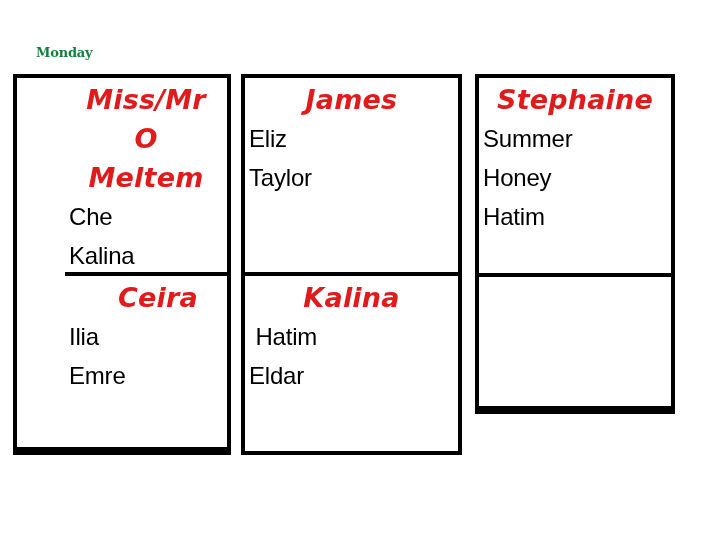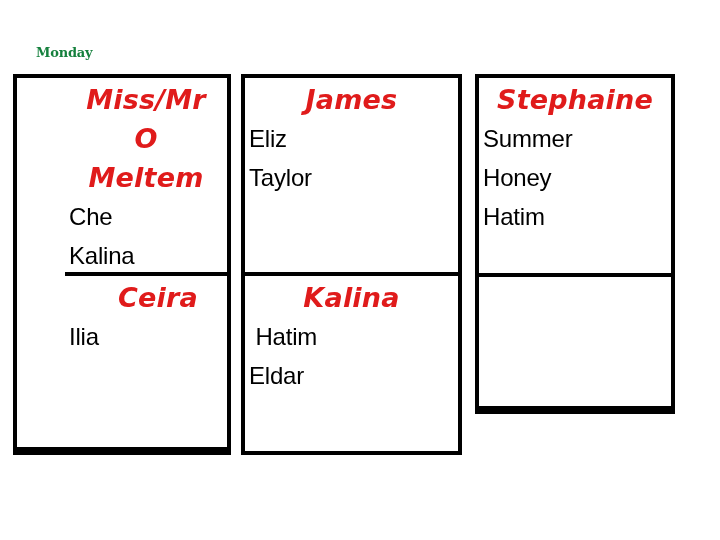--- a/index.html
+++ b/index.html
@@ -112,20 +112,21 @@
 Meltem</div>
       <div class="pupils">
         <div class="pupil">Che</div>
         <div class="pupil">Kalina</div>
       </div>
     </div>
     <div class="cell c1-bot">
       <div class="teacher nudge-right">Ceira</div>
       <div class="pupils">
         <div class="pupil">Ilia</div>
+        <div class="pupil">Emre</div>
       </div>
     </div>
   </div>
 
   <div class="col col-2">
     <div class="cell row-top c2-top">
       <div class="teacher">James</div>
       <div class="pupils">
         <div class="pupil">Eliz</div>
         <div class="pupil">Taylor</div>

